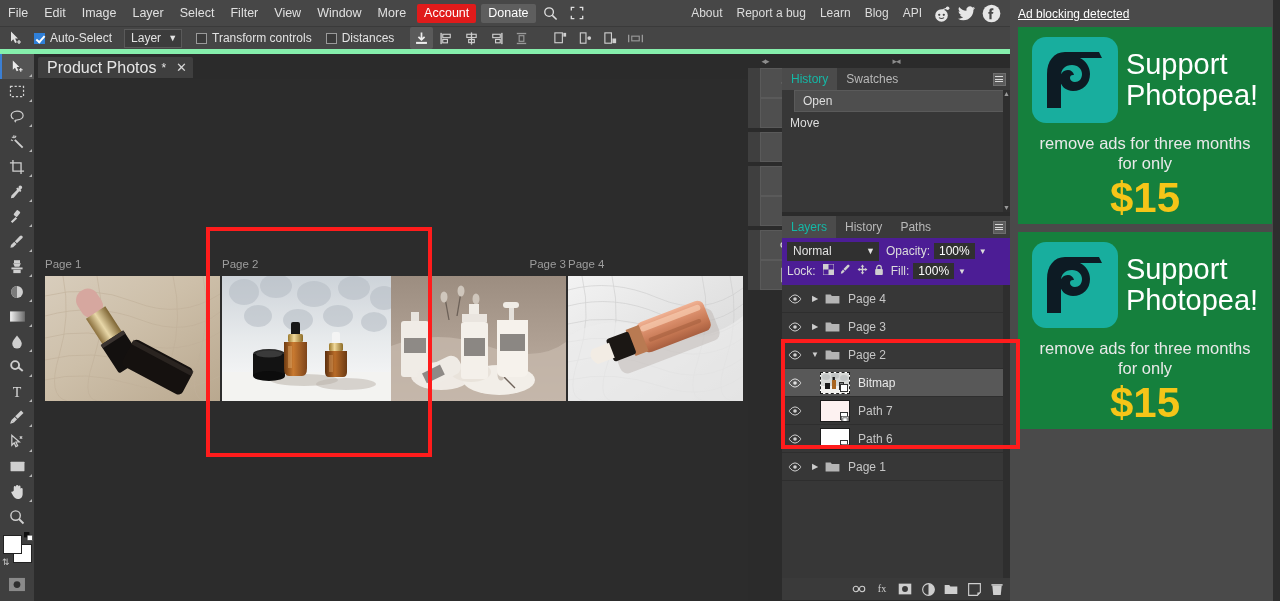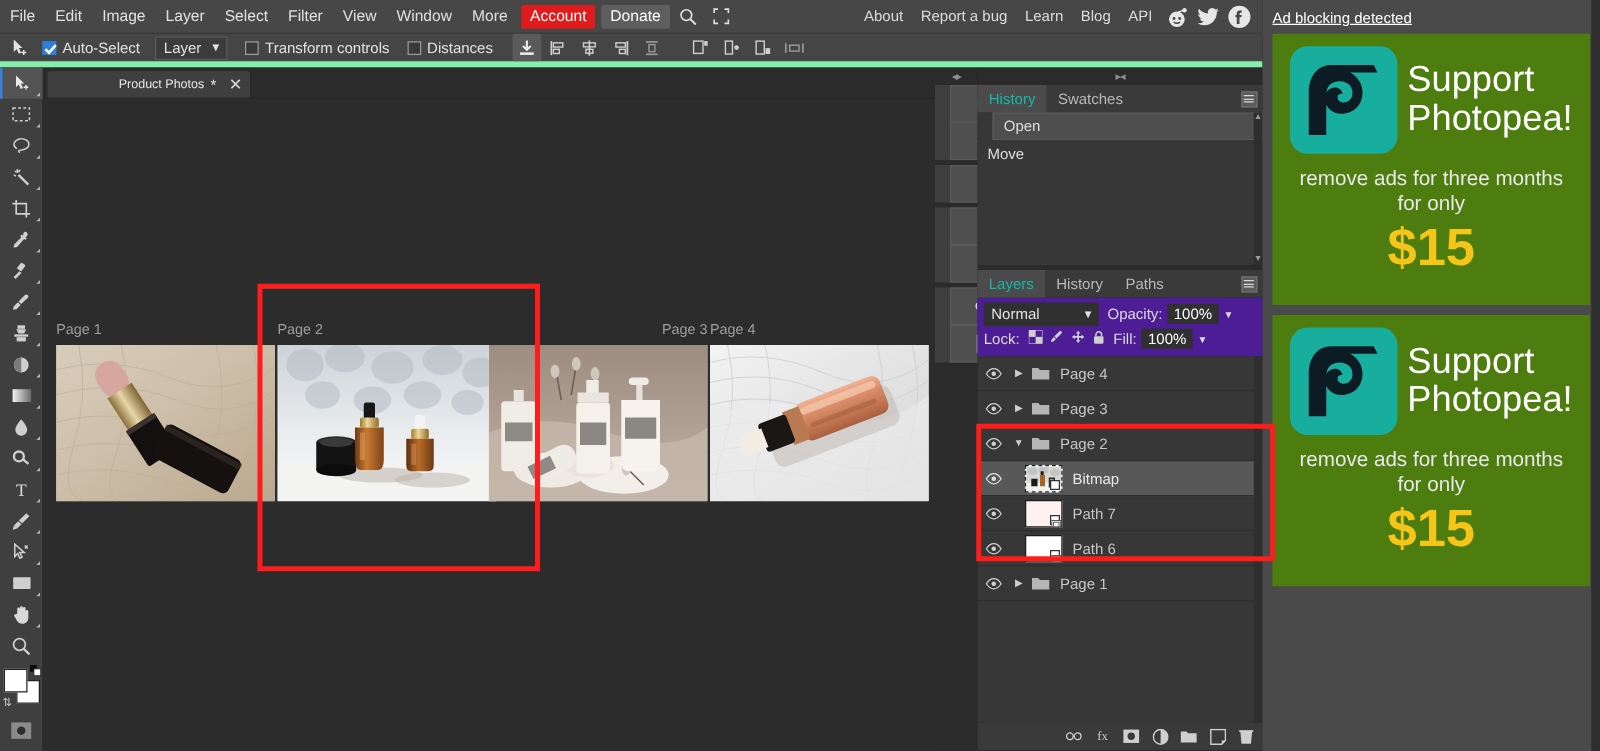--- a/index.html
+++ b/index.html
@@ -85,21 +85,21 @@
   .tabbar {
     position: absolute; left: 34px; top: 54px; width: 714px; height: 25px;
     background: #2b2b2b; display: flex; align-items: flex-end;
     padding-left: 4px;
   }
   .doctab {
     height: 21px; background: #3f3f3f; display: flex; align-items: center;
     padding: 0 6px 0 9px; border-radius: 2px 2px 0 0; margin-bottom: 1px;
     cursor: default;
   }
-  .doctab .title { font-size: 10px; color: #e6e6e6; margin-left: 48px; }
+  .doctab .title { font-size: 16px; color: #e6e6e6; }
   .doctab .dirty { font-size: 12px; color: #e6e6e6; margin-left: 5px; }
   .doctab .close { font-size: 13px; color: #d8d8d8; margin-left: 10px; cursor: pointer; }
 
   
   .toolbar {
     position: absolute; left: 0; top: 54px; width: 34px; height: 547px;
     background: #3f3f3f;
   }
   .tool {
     position: relative; width: 34px; height: 25px;
@@ -274,21 +274,21 @@
   
   .adbar {
     position: absolute; left: 1010px; top: 0; width: 270px; height: 601px;
     background: #4a4a4a;
   }
   .ad-notice {
     height: 27px; display: flex; align-items: center; padding-left: 8px;
     font-size: 12px; color: #ffffff; text-decoration: underline; cursor: pointer;
   }
   .ad-card {
-    margin: 0 8px 8px 8px; background: #4d7c0f; padding: 10px 8px 24px 8px;
+    margin: 0 8px 8px 8px; background: #15803d; padding: 10px 8px 4px 8px;
     text-align: center;
   }
   .ad-top { display: flex; align-items: center; justify-content: center; gap: 8px; }
   .ad-logo {
     width: 86px; height: 86px; background: #18ae9e; border-radius: 14px;
     flex-shrink: 0; display: flex; align-items: center; justify-content: center;
   }
   .ad-headline {
     font-size: 29px; line-height: 1.07; color: #ffffff; text-align: left;
   }

